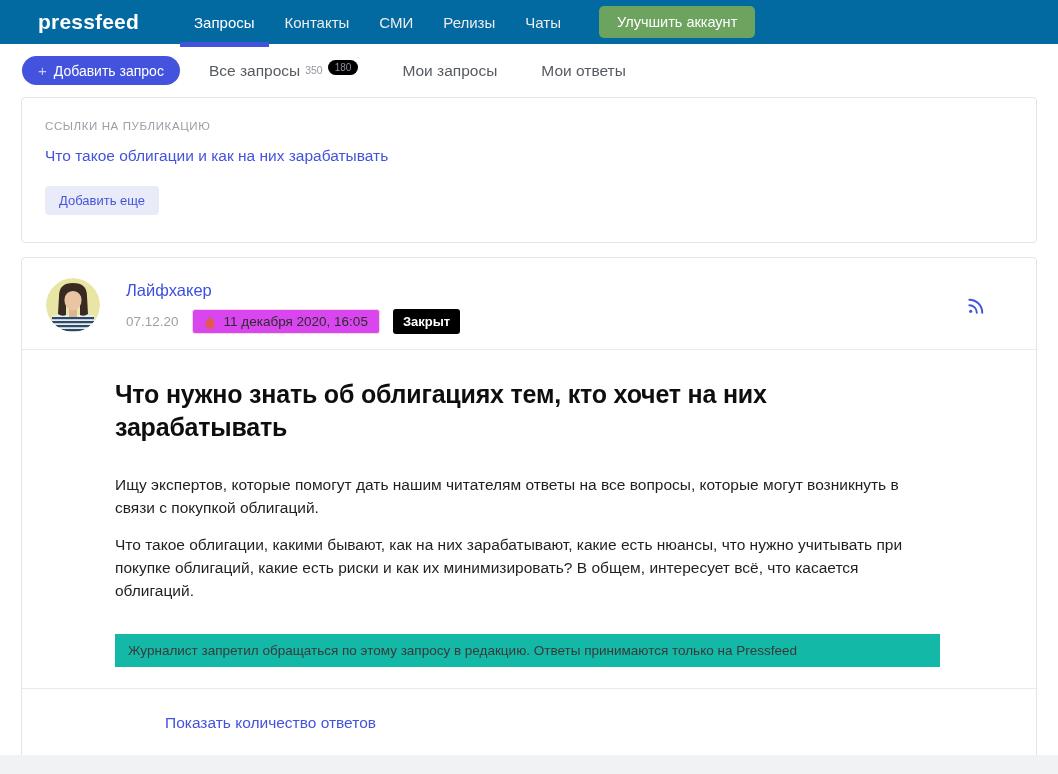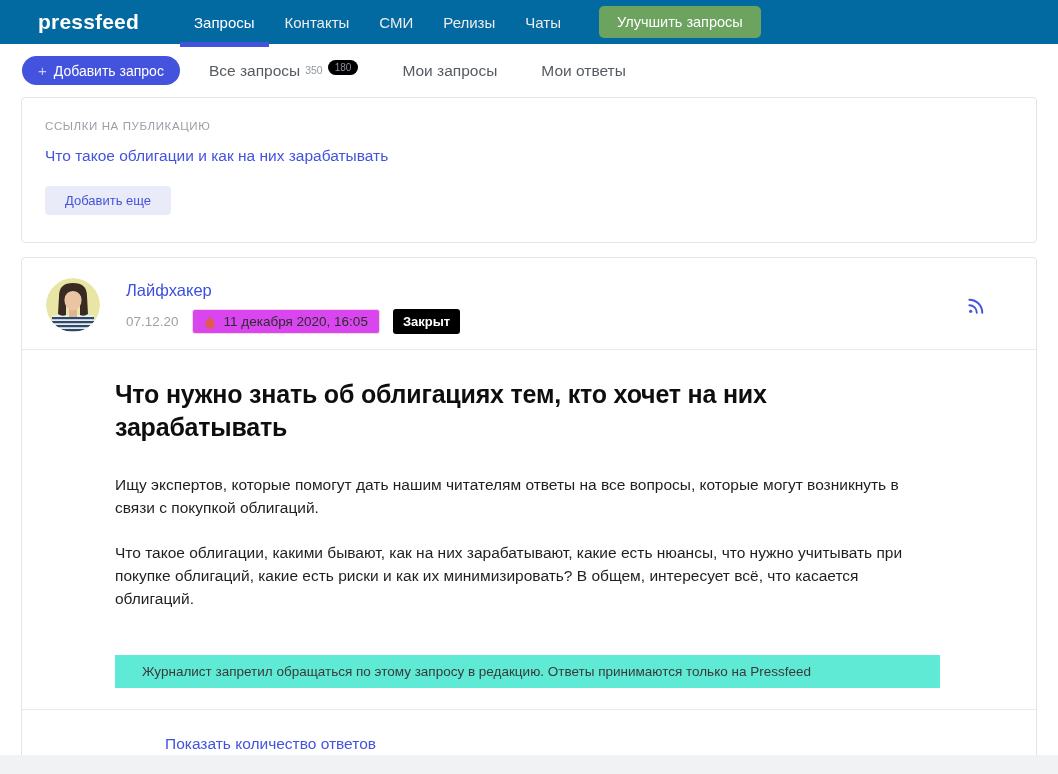--- a/index.html
+++ b/index.html
@@ -121,21 +121,21 @@
     text-decoration: none;
     margin-bottom: 21px;
     cursor: pointer;
   }
   .add-more-btn {
     background: #e9ecf8;
     color: #4353dd;
     border: none;
     border-radius: 4px;
     font-size: 13px;
-    padding: 7px 20px;
+    padding: 7px 14px;
     cursor: pointer;
     font-family: inherit;
   }
 
   .request-card { margin-top: 14px; }
   .req-header {
     display: flex;
     align-items: flex-start;
     padding: 20px 24px 15px 24px;
     border-bottom: 1px solid #e8eaec;
@@ -192,30 +192,30 @@
     font-weight: 800;
     line-height: 33px;
     letter-spacing: -0.2px;
     color: #0e0e0e;
     margin-bottom: 29px;
   }
   .req-para {
     font-size: 15.5px;
     line-height: 23px;
     color: #1f1f1f;
-    margin-bottom: 22px;
+    margin-bottom: 14px;
     max-width: 832px;
   }
   .req-para:last-of-type { margin-bottom: 0; }
   .notice {
-    margin-top: 45px;
-    background: #5eead4;
+    margin-top: 32px;
+    background: #14b8a6;
     color: #3a3a3a;
     font-size: 13.5px;
-    padding: 9px 27px;
+    padding: 9px 13px;
     max-width: 830px;
   }
   .req-footer {
     margin-top: 21px;
     border-top: 1px solid #e8eaec;
     padding: 25px 0 31px 143px;
   }
   .show-answers-link {
     color: #4353dd;
     font-size: 15.5px;
@@ -235,21 +235,21 @@
 
 <div class="topbar">
   <div class="logo">pressfeed</div>
   <div class="topnav">
     <div class="topnav-item active">Запросы</div>
     <div class="topnav-item">Контакты</div>
     <div class="topnav-item">СМИ</div>
     <div class="topnav-item">Релизы</div>
     <div class="topnav-item">Чаты</div>
   </div>
-  <button class="upgrade-btn">Улучшить запросы</button>
+  <button class="upgrade-btn">Улучшить аккаунт</button>
 </div>
 
 <div class="toolbar">
   <button class="add-btn">
     <span class="plus">+</span>
     <span>Добавить запрос</span>
   </button>
   <div class="subtabs">
     <span class="subtab">
       <span>Все запросы</span>

